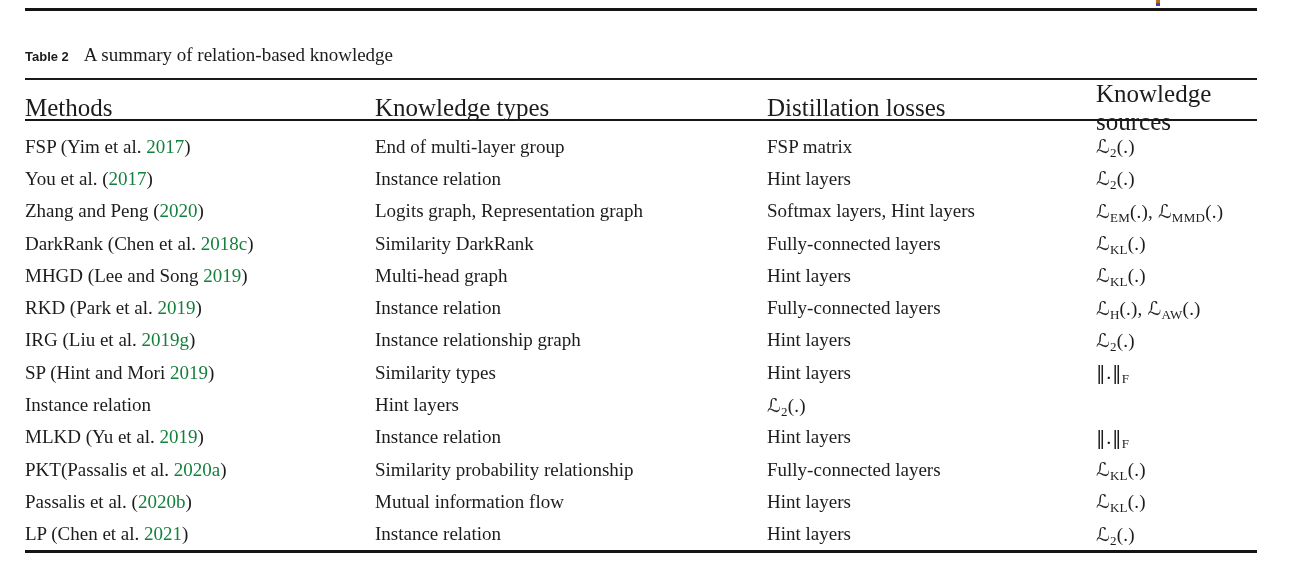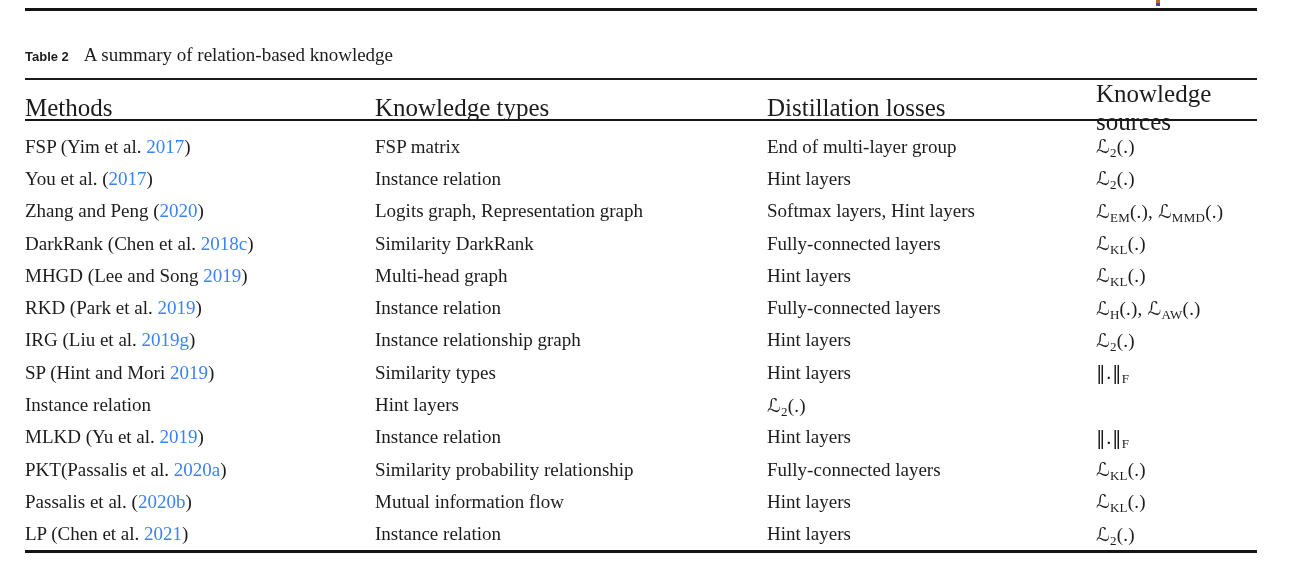--- a/index.html
+++ b/index.html
@@ -59,21 +59,21 @@
     height: 39px;
     font-size: 25px;
   }
   .tbody { padding-top: 10px; padding-bottom: 0; }
   .data-row {
     height: 32.3px;
     font-size: 19px;
     white-space: nowrap;
   }
   .cite-link {
-    color: #3b82f6;
+    color: #15803d;
     cursor: pointer;
     text-decoration: none;
   }
   .loss-cell .mcal {
     font-family: "DejaVu Serif", "DejaVu Sans", serif;
     font-size: 19px;
   }
   .loss-cell sub {
     font-size: 13px;
     line-height: 0;
@@ -108,22 +108,22 @@
       <div>Knowledge types</div>
       <div>Distillation losses</div>
       <div>Knowledge sources</div>
     </div>
 
     <div class="rule-mid"></div>
 
     <div class="tbody">
   <div class="grid-row data-row">
     <div><span>FSP (Yim et al. </span><span class="cite-link">2017</span><span>)</span></div>
+    <div>End of multi-layer group</div>
     <div>FSP matrix</div>
-    <div>End of multi-layer group</div>
     <div class="loss-cell"><span class="mcal">ℒ</span><sub>2</sub>(.)</div>
   </div>
 
   <div class="grid-row data-row">
     <div><span>You et al. (</span><span class="cite-link">2017</span><span>)</span></div>
     <div>Instance relation</div>
     <div>Hint layers</div>
     <div class="loss-cell"><span class="mcal">ℒ</span><sub>2</sub>(.)</div>
   </div>
 

